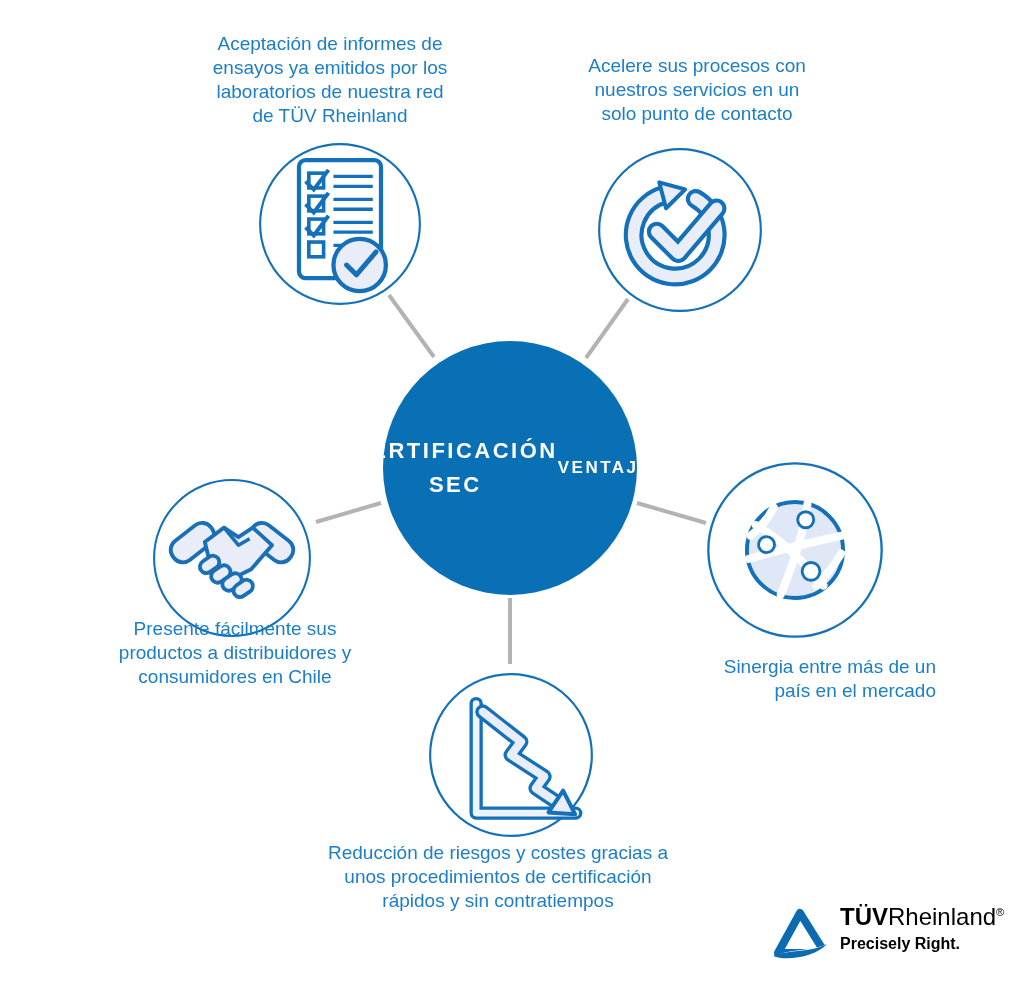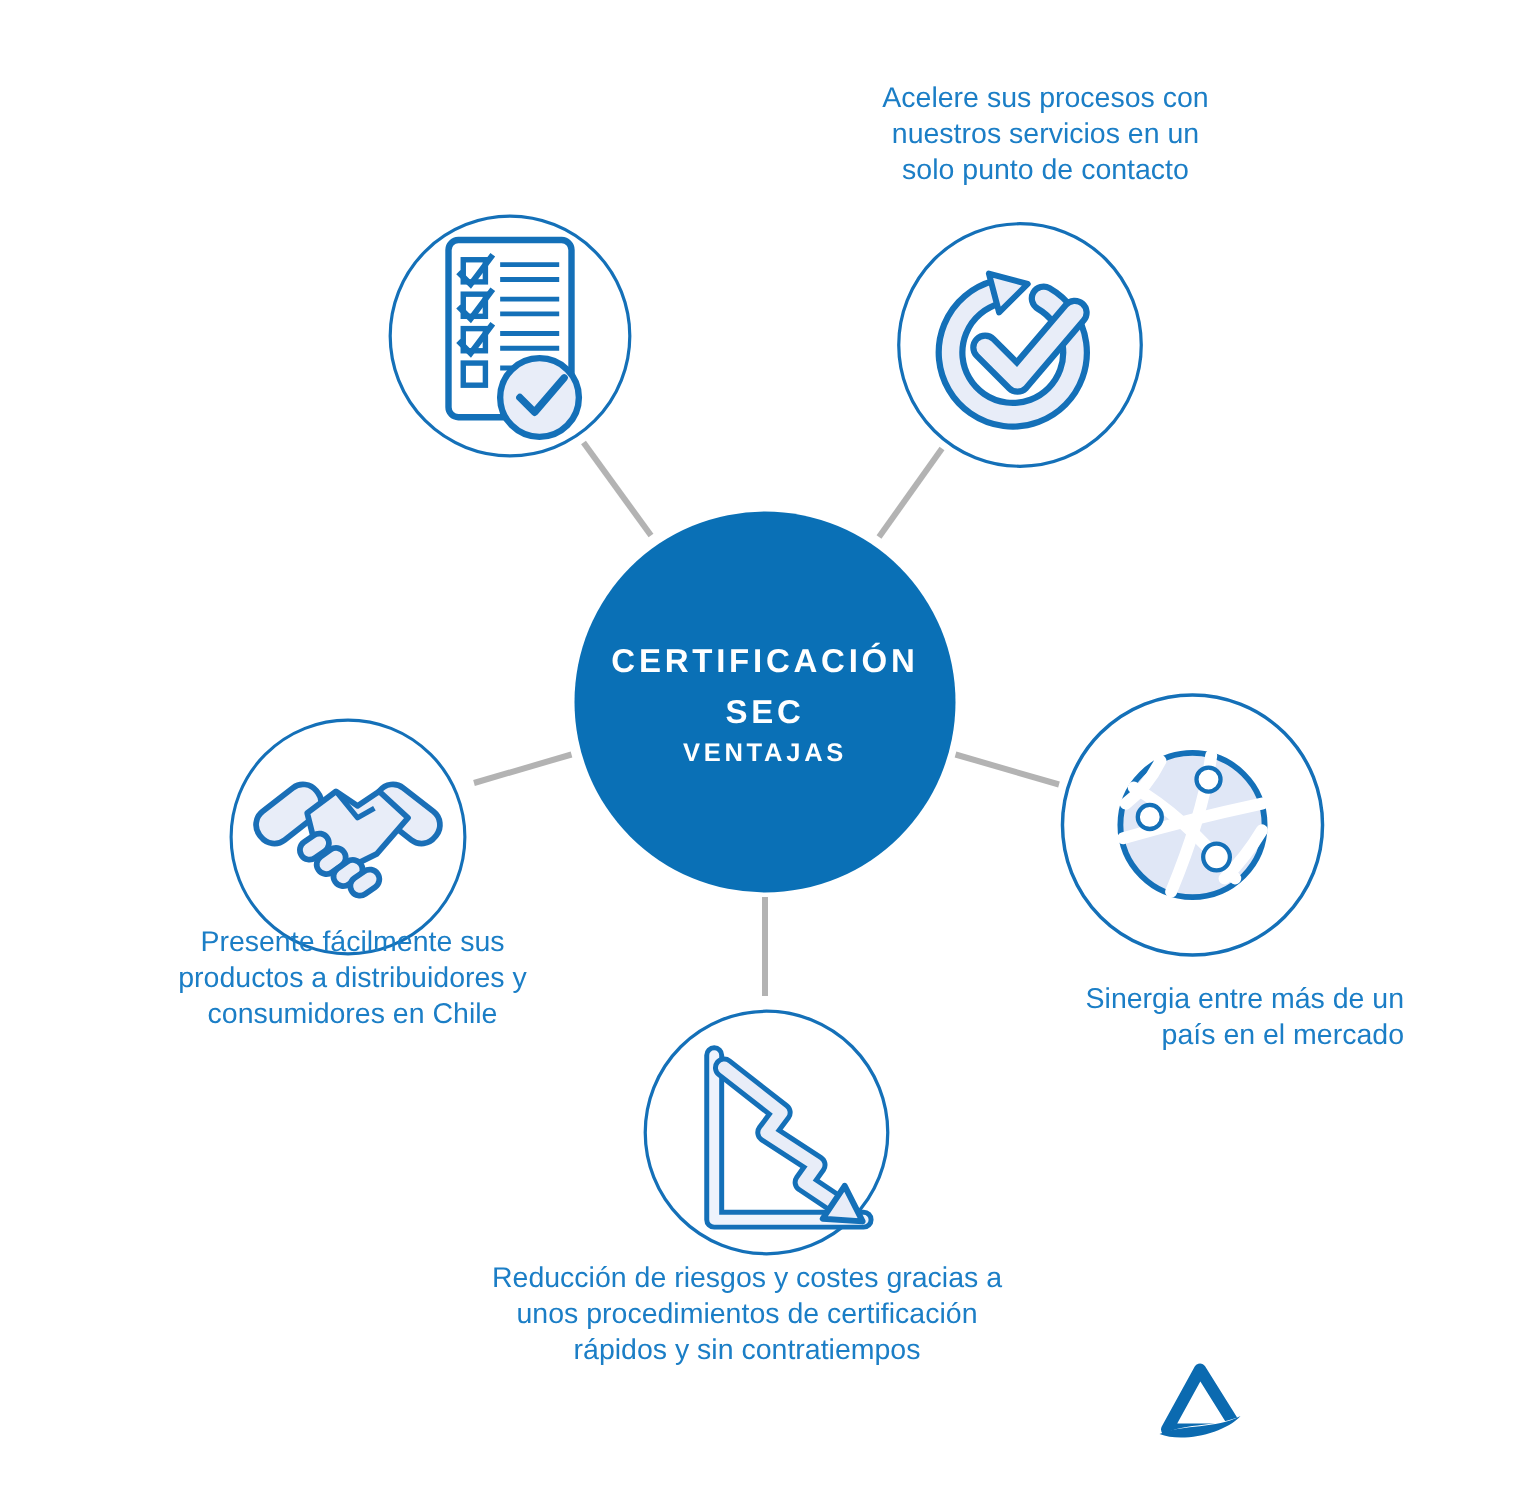--- a/index.html
+++ b/index.html
@@ -4,21 +4,21 @@
 <style>
   html,body{margin:0;padding:0;background:#fff;}
   .stage{
     position:relative;width:1024px;height:1006px;background:#fff;overflow:hidden;
     font-family:"Liberation Sans", sans-serif;
   }
   .connectors{position:absolute;left:0;top:0;}
   .node-circle-svg{position:absolute;}
   .center-circle{
     position:absolute;left:383px;top:341px;width:254px;height:254px;border-radius:50%;
-    background:#0a70b6;display:flex;flex-direction:column;align-items:center;justify-content:center;
+    background:#0a70b6;display:flex;align-items:center;justify-content:center;
     text-align:center;
   }
   .center-title{
     color:#fff;font-size:22px;font-weight:700;letter-spacing:2.5px;line-height:1.55;
     white-space:pre-line;
   }
   .center-subtitle{
     color:#fff;font-size:17px;font-weight:700;letter-spacing:2.5px;
   }
   .node-label{
@@ -128,33 +128,41 @@
       <polygon points="88.6,85.7 81.4,71.4 72.6,84.6" fill="#e8edf8" stroke="#1470b8" stroke-width="2.4" stroke-linejoin="round"></polygon>
     </g>
   </svg>
 
   <div class="center-circle">
     <div class="center-title">CERTIFICACIÓN
 SEC</div>
     <div class="center-subtitle">VENTAJAS</div>
   </div>
 
+  <div class="node-label label-reports">Aceptación de informes de
+ensayos ya emitidos por los
+laboratorios de nuestra red
+de TÜV Rheinland</div>
   <div class="node-label label-accelerate">Acelere sus procesos con
 nuestros servicios en un
 solo punto de contacto</div>
   <div class="node-label label-handshake">Presente fácilmente sus
 productos a distribuidores y
 consumidores en Chile</div>
   <div class="node-label label-synergy">Sinergia entre más de un
 país en el mercado</div>
   <div class="node-label label-risk">Reducción de riesgos y costes gracias a
 unos procedimientos de certificación
 rápidos y sin contratiempos</div>
 
   <div class="logo">
     <svg class="logo-mark" width="60" height="56" viewBox="0 0 60 56">
       <path d="M30,6 L55,46 L8,46 Z" fill="none" stroke="#0b6ab0" stroke-width="8" stroke-linejoin="round"></path>
       <path d="M0,52 C 18,40 38,46 60,36 L60,56 L0,56 Z" fill="#fff"></path>
       <path d="M3,49 C 20,42 40,46 57,37 C 46,49 18,55 3,49 Z" fill="#0b6ab0"></path>
     </svg>
+    <div class="logo-text">
+      <div class="logo-wordmark"><span class="logo-tuv">TÜV</span><span class="logo-rheinland">Rheinland</span><span class="logo-reg">®</span></div>
+      <div class="logo-tagline">Precisely Right.</div>
+    </div>
   </div>
 
 </div>
 
 </body></html>

